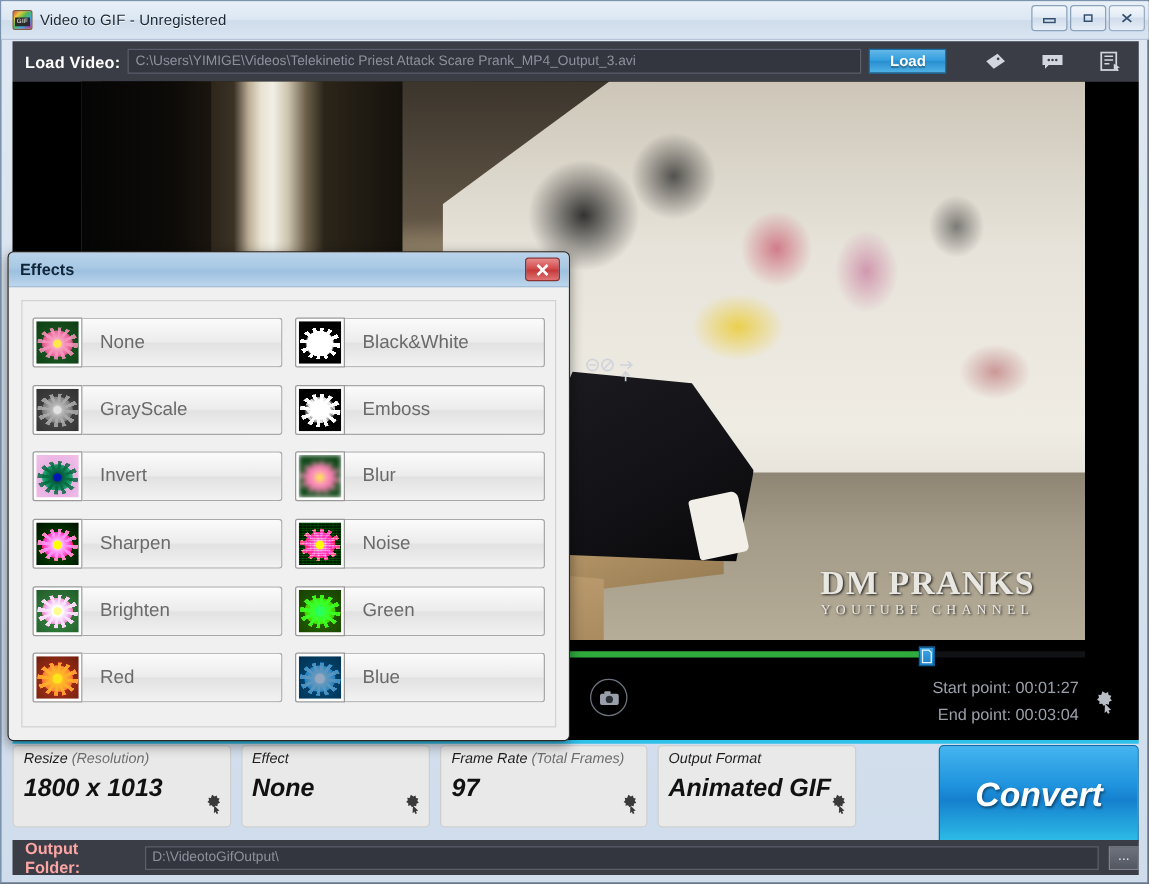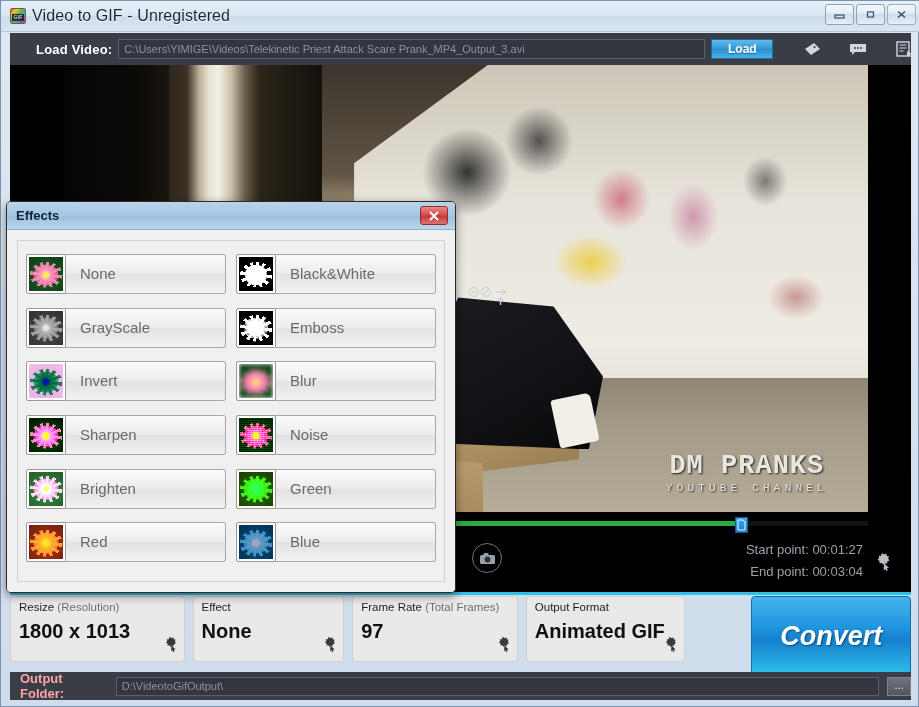--- a/index.html
+++ b/index.html
@@ -30,41 +30,41 @@
     border: 1px solid #7a5a3a;
     flex: none;
   }
   .app-icon i {
     position: absolute; left: 1px; right: 1px; bottom: 2px; height: 7px;
     background: #2b2b2b; color: #fff; font-size: 5px; font-style: normal;
     line-height: 7px; text-align: center; letter-spacing: .3px;
     font-family: "Liberation Sans", sans-serif;
   }
   .title-text {
-    font-size: 16px; color: #1b2733; letter-spacing: .1px;
+    font-size: 12px; color: #1b2733; letter-spacing: .1px;
     text-shadow: 0 1px 0 rgba(255,255,255,.85);
     text-align: right;
   }
   .wincontrols { position: absolute; right: 4px; top: 3px; display: flex; gap: 2px; }
   .wb {
     width: 29px; height: 21px; border: 1px solid #8ba2bb; border-radius: 3px;
     background: linear-gradient(to bottom,#f3f7fb 0%,#e2ebf5 45%,#cfdceb 50%,#e6eef7 100%);
     display: flex; align-items: center; justify-content: center;
     color: #33506e;
   }
   .wb svg { display: block; }
   .wb.close { border-color: #9aaec5; }
 
   
   .loadbar {
     position: absolute; left: 9px; top: 32px; width: 901px; height: 32px;
     background: #3a3d46; display: flex; align-items: center;
   }
   .loadbar-label {
-    font-size: 13px; font-weight: bold; color: #fff; margin-left: 26px;
+    font-size: 13px; font-weight: bold; color: #fff; margin-left: 10px;
     letter-spacing: .2px; flex: none;
   }
   .path-field {
     margin-left: 6px; width: 587px; height: 20px;
     background: #33363e; border: 1px solid #5b5f6b;
     color: #8d919c; font-size: 11px; line-height: 18px;
     padding: 0 5px; white-space: nowrap; overflow: hidden;
     flex: none;
   }
   .load-btn {
@@ -140,21 +140,21 @@
   .v-shoe {
     position: absolute; left: 61%; top: 74%; width: 5%; height: 11%;
     background: #f1efe8; border-radius: 3px 6px 4px 3px; transform: rotate(-12deg);
   }
   .v-darkcol {
     position: absolute; left: 0; top: 0; width: 13%; height: 100%;
     background: linear-gradient(to right,#050505 0%, #0d0b08 70%, #1a150e 100%);
   }
   .v-wm {
     position: absolute; right: 5%; bottom: 4%; text-align: center;
-    color: #e9e7e2; font-family: Liberation Mono, monospace;
+    color: #e9e7e2; font-family: Liberation Serif, serif;
     text-shadow: 1px 1px 2px rgba(0,0,0,.8);
   }
   .v-wm .wm1 { font-size: 27px; font-weight: bold; letter-spacing: 1px; line-height: 1; }
   .v-wm .wm2 { font-size: 11px; letter-spacing: 4.2px; margin-top: 2px; }
 
   .v-overlay-tools {
     position: absolute; left: 458px; top: 218px; width: 48px; height: 28px;
     color: #cfd3db; display: flex; align-items: center; gap: 3px;
     font-size: 11px;
   }
@@ -180,21 +180,21 @@
   }
   .points-gear { position: absolute; right: 18px; top: 487px; color: #b9bdc5; }
 
   
   .options {
     position: absolute; left: 9px; top: 595px; width: 901px; height: 72px;
     display: flex; align-items: flex-start; gap: 8px;
   }
   .opt {
     position: relative; height: 66px; background: #e9e9e9;
-    border: 1px solid #cfcfcf; border-radius: 4px; padding: 4px 8px 16px 8px;
+    border: 1px solid #cfcfcf; border-radius: 4px; padding: 4px 8px 16px 8px; font-style: italic;
   }
   .opt .ol { font-size: 11.5px; color: #1d1d1d; white-space: nowrap; }
   .opt .ol .sub { color: #6e6e6e; }
   .opt .ov {
     font-size: 20px; font-weight: bold; color: #111; text-align: left;
     line-height: 36px; white-space: nowrap;
   }
   .opt .gear { position: absolute; right: 5px; bottom: 4px; color: #3a3a3a; }
   .opt.o1 { width: 175px; }
   .opt.o2 { width: 152px; }

